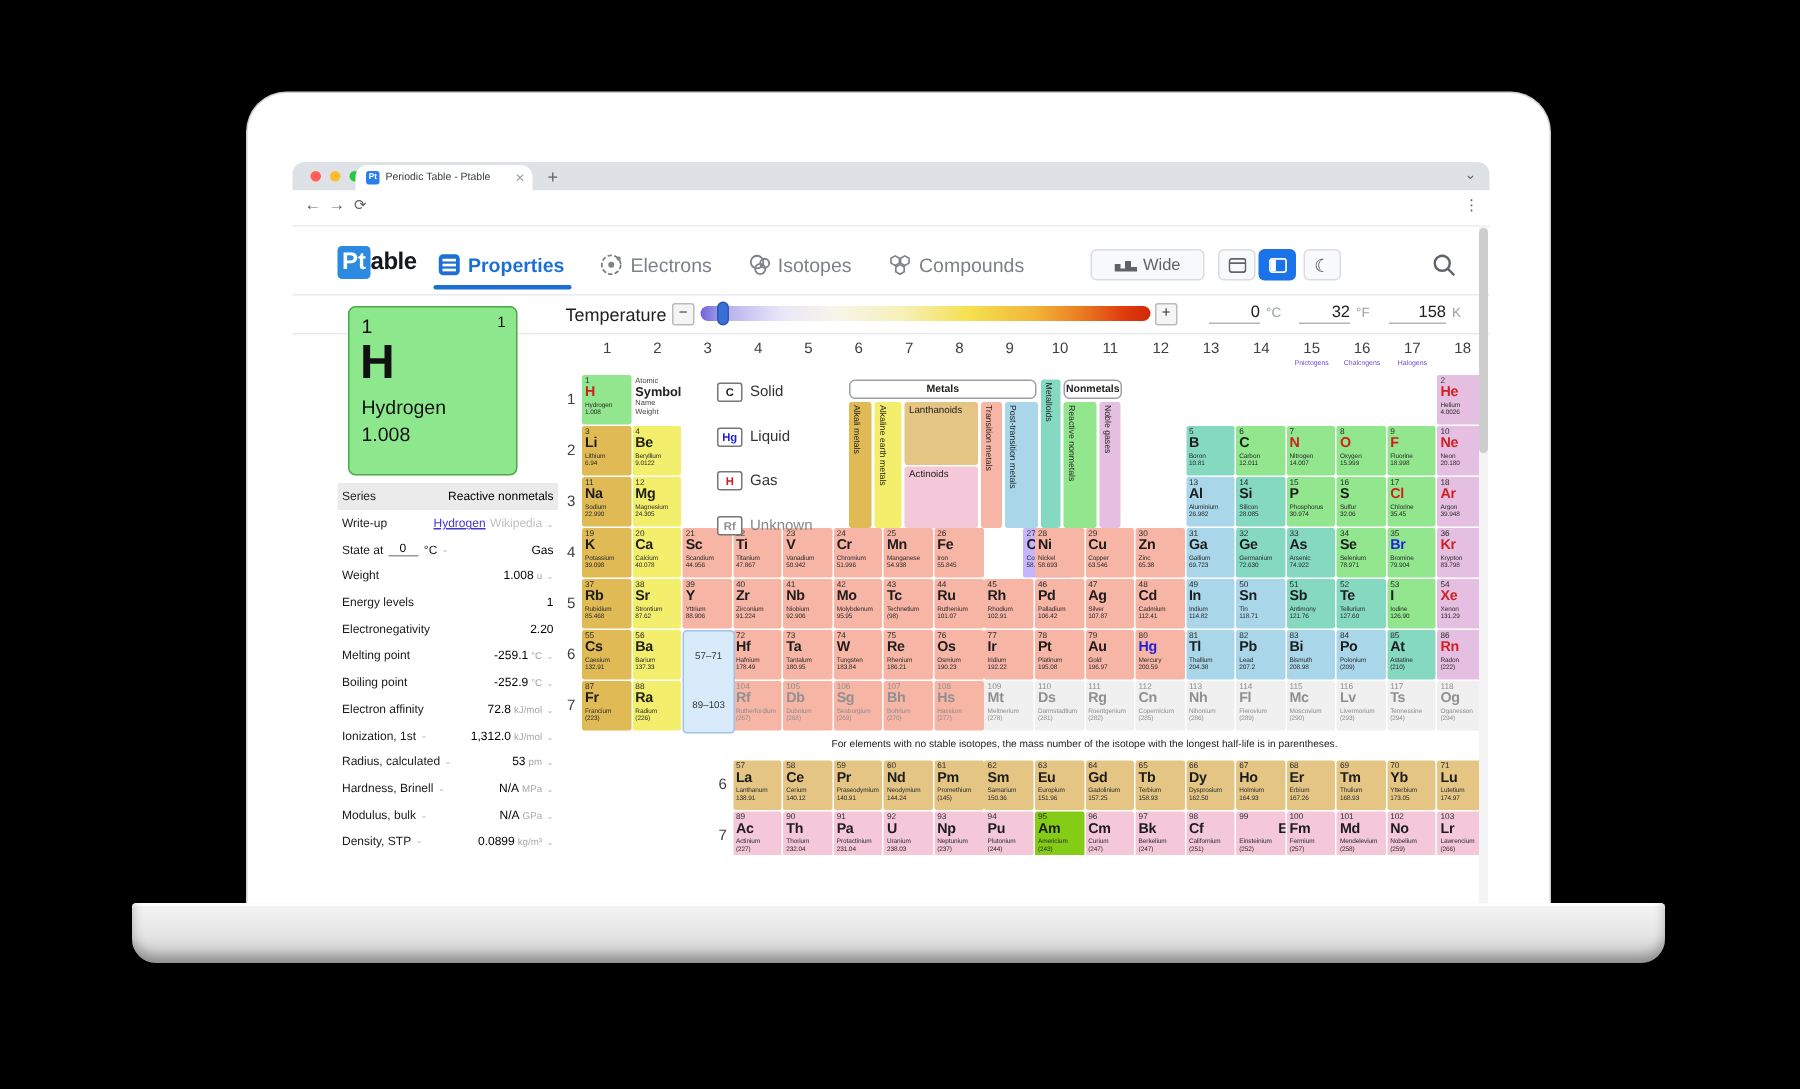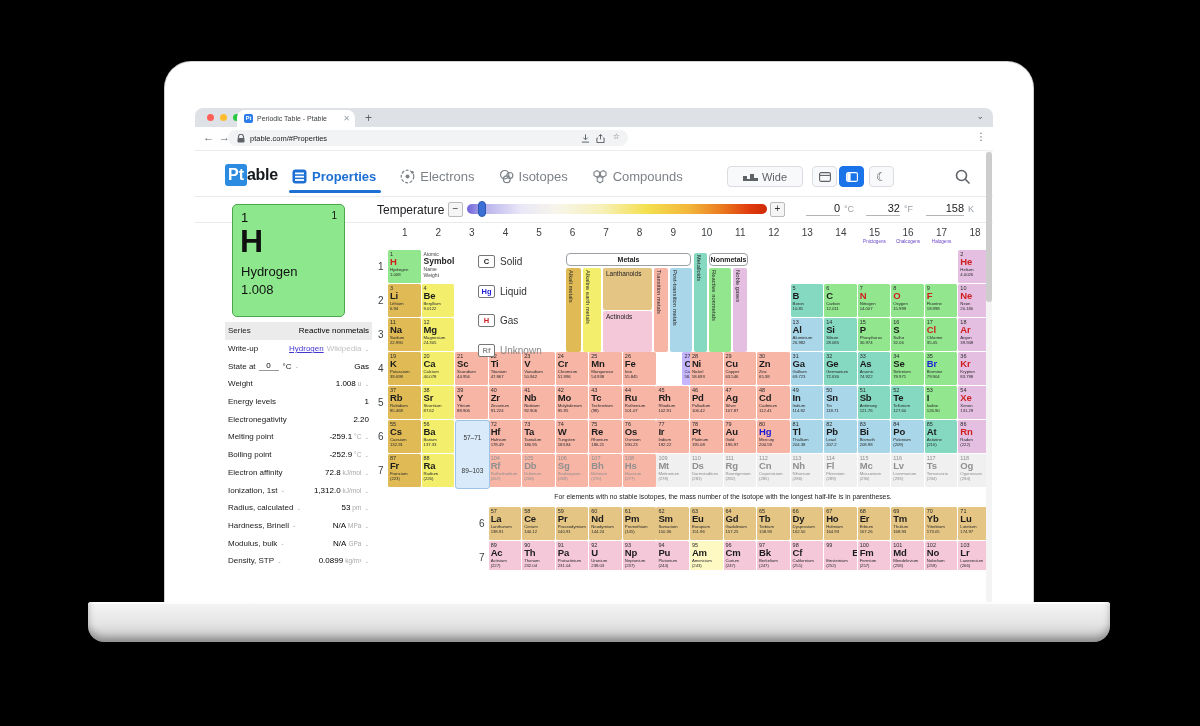--- a/index.html
+++ b/index.html
@@ -107,35 +107,20 @@
       <span id="tabtitle">Periodic Table - Ptable</span>
       <span id="tabclose">✕</span>
     </div>
     <span id="newtab">+</span>
     <span id="tabchev">⌄</span>
   </div>
   <div class="abs" id="toolbar">
     <span class="navglyph" style="left:8px">←</span>
     <span class="navglyph" style="left:24px">→</span>
     <span class="navglyph" style="left:41px;font-size:10px">⟳</span>
-    <div id="urlbar">
-      <svg class="urlicon" style="left:9px;top:4px" width="8" height="9" viewBox="0 0 8 9">
-          <path d="M1.5 4V2.8a2.5 2.5 0 015 0V4" fill="none" stroke="#5f6368" stroke-width="1.1"></path>
-          <rect x="0.5" y="4" width="7" height="4.5" rx="1" fill="#5f6368"></rect>
-        </svg>
-      <span id="urltext">ptable.com/#Properties</span>
-      <svg class="urlicon" style="right:38px;top:4px" width="9" height="9" viewBox="0 0 10 10">
-          <path d="M5 0.5v5.5M2.5 4L5 6.5 7.5 4M1 9h8" fill="none" stroke="#5f6368" stroke-width="1.1"></path>
-        </svg>
-      <svg class="urlicon" style="right:23px;top:4px" width="9" height="9" viewBox="0 0 10 10">
-          <path d="M5 6V0.8M3 2.5L5 0.5l2 2" fill="none" stroke="#5f6368" stroke-width="1.1"></path>
-          <path d="M2 4.5H1v5h8v-5H8" fill="none" stroke="#5f6368" stroke-width="1.1"></path>
-        </svg>
-      <span class="urlicon" style="right:8px;top:2px;font-size:8px">☆</span>
-    </div>
     <span id="dots">⋮</span>
   </div>
 
   <div class="abs" id="logo">
     <span id="logo-pt">Pt</span>
       <span id="logo-able">able</span>
   </div>
   <div class="abs" id="nav">
     <div class="navtab active">
       <svg width="15" height="15" viewBox="0 0 15 15">
@@ -1070,21 +1055,21 @@
         <span class="sym" style="color: rgb(28, 28, 28);">Np</span>
         <span class="nm">Neptunium</span>
         <span class="w">(237)</span>
       </div>
       <div class="cell" style="left: 278.4px; top: 314px; background: rgb(244, 200, 216);">
         <span class="n">94</span>
         <span class="sym" style="color: rgb(28, 28, 28);">Pu</span>
         <span class="nm">Plutonium</span>
         <span class="w">(244)</span>
       </div>
-      <div class="cell" style="left: 311.95px; top: 314px; background: #fef9c3;">
+      <div class="cell" style="left: 311.95px; top: 314px; background: #84cc16;">
         <span class="n">95</span>
         <span class="sym" style="color: rgb(28, 28, 28);">Am</span>
         <span class="nm">Americium</span>
         <span class="w">(243)</span>
       </div>
       <div class="cell" style="left: 345.5px; top: 314px; background: rgb(244, 200, 216);">
         <span class="n">96</span>
         <span class="sym" style="color: rgb(28, 28, 28);">Cm</span>
         <span class="nm">Curium</span>
         <span class="w">(247)</span>

